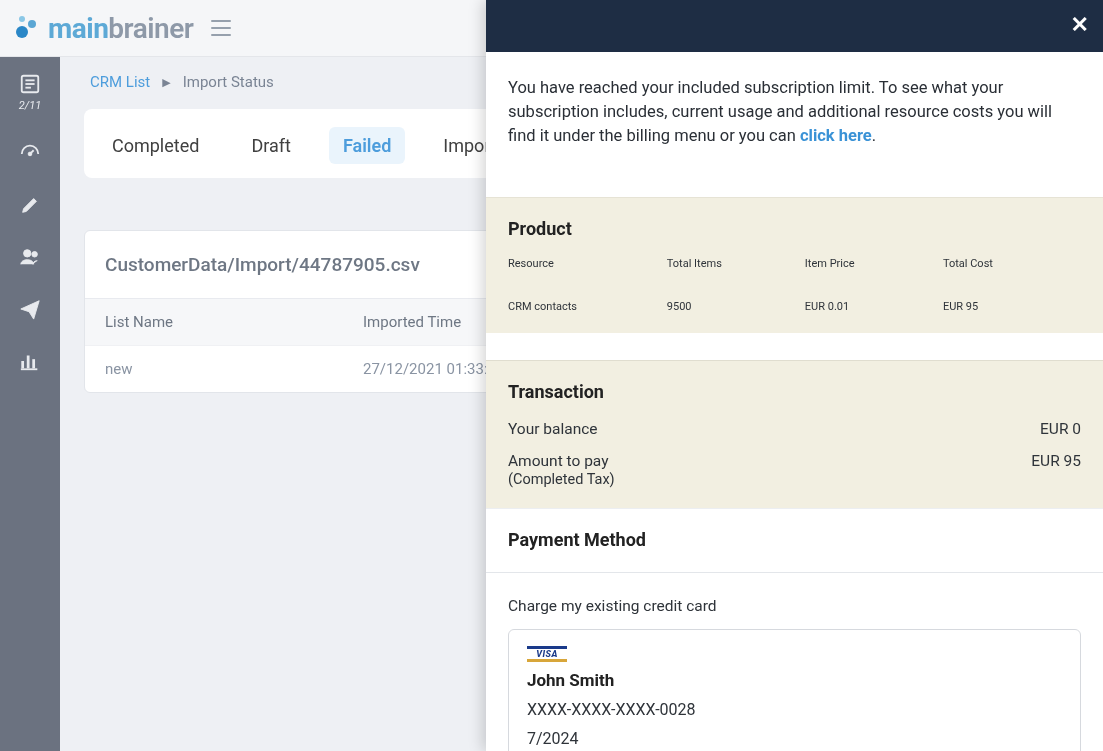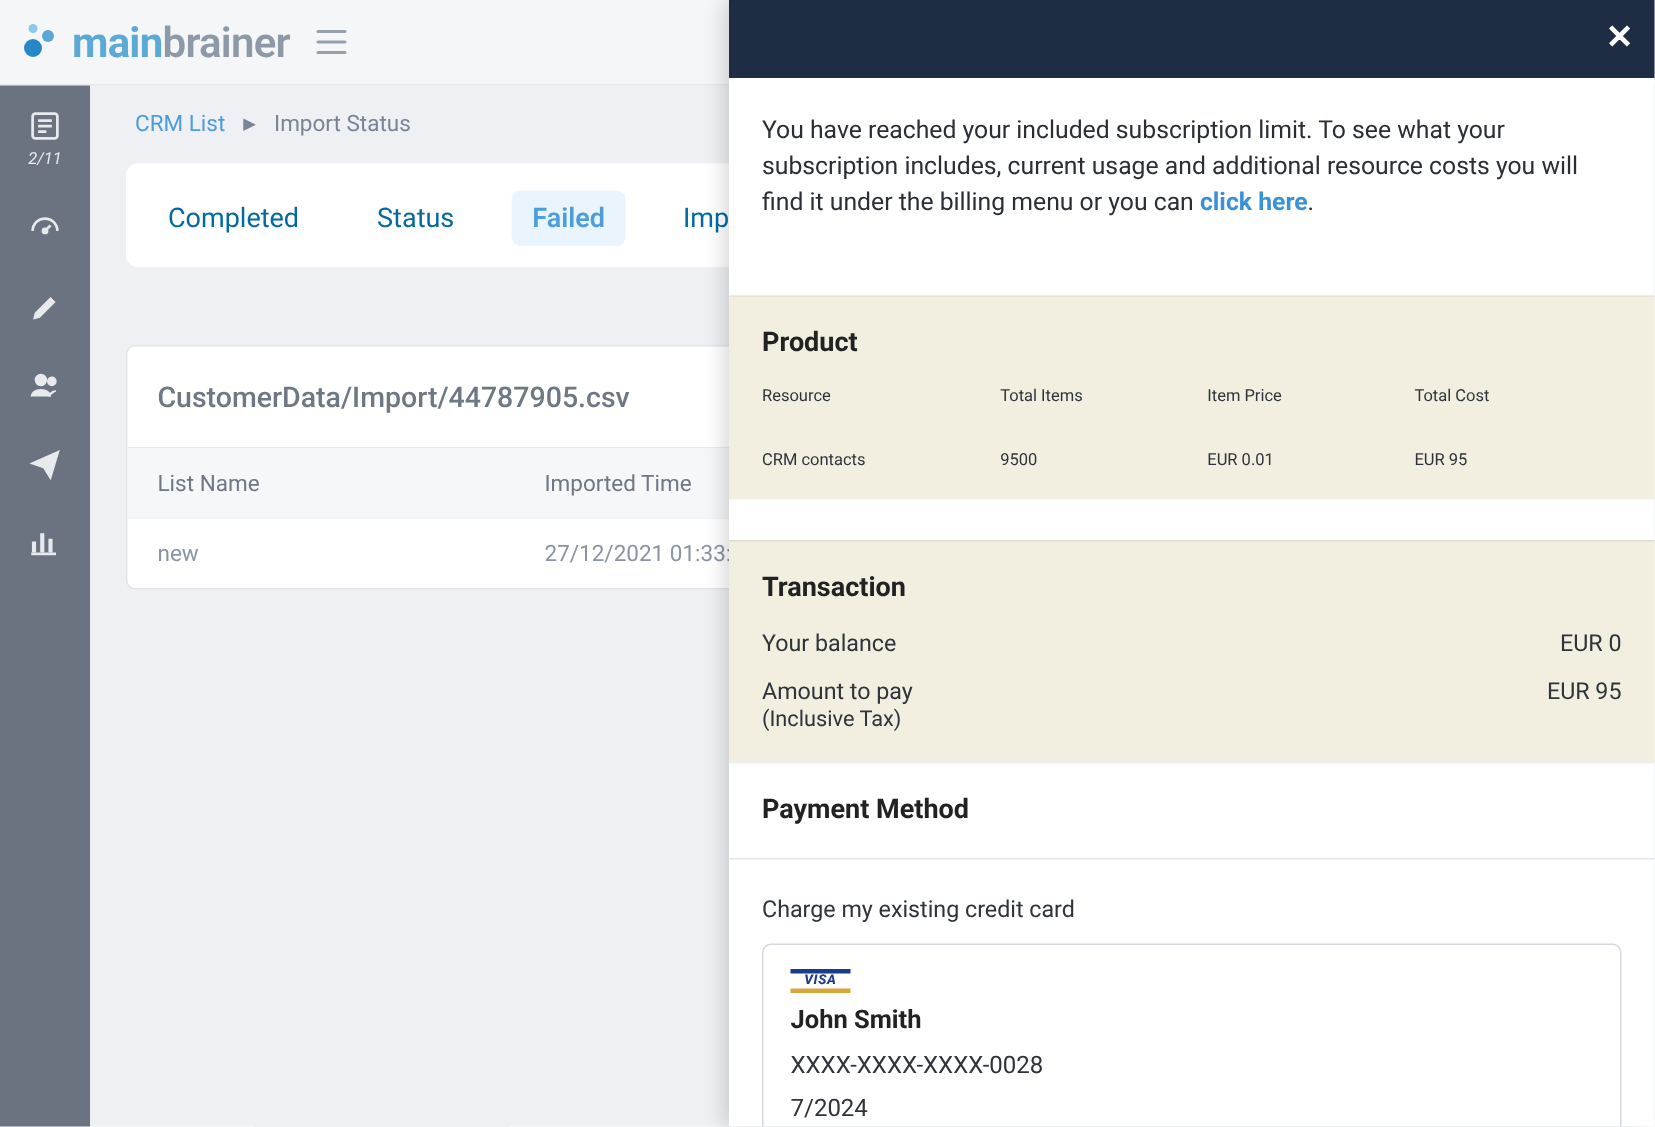--- a/index.html
+++ b/index.html
@@ -79,21 +79,21 @@
 
   .tabs-card {
     background:#fff;
     border-radius:8px;
     padding: 18px 14px 14px 14px;
     display:flex; gap: 24px;
     align-items:center;
   }
   .tab {
     font-size:18px;
-    color:#0369a1;
+    color:#404040;
     padding: 8px 14px;
     border-radius:6px;
     cursor:pointer;
   }
   .tab.active {
     background:#eaf4fc;
     color:#4d9ddc;
     font-weight:600;
   }
 
@@ -268,21 +268,21 @@
 
 <div class="main">
   <div class="breadcrumb">
     <a href="#">CRM List</a>
     <span class="chev">▶</span>
     <span>Import Status</span>
   </div>
 
   <div class="tabs-card">
     <div class="tab">Completed</div>
-    <div class="tab">Status</div>
+    <div class="tab">Draft</div>
     <div class="tab active">Failed</div>
     <div class="tab">Import</div>
   </div>
 
   <div class="data-card">
     <div class="data-title">CustomerData/Import/44787905.csv</div>
     <div class="data-header">
       <div class="col-name">List Name</div>
       <div class="col-time">Imported Time</div>
     </div>
@@ -319,21 +319,21 @@
 
     <div class="section-beige" style="border-top:1px solid #e0ddcf;">
       <div class="sec-title">Transaction</div>
       <div class="trans-row">
         <span>Your balance</span>
         <span>EUR 0</span>
       </div>
       <div class="trans-row">
         <span>
           <span>Amount to pay</span><br>
-          <span class="trans-sub">(Inclusive Tax)</span>
+          <span class="trans-sub">(Completed Tax)</span>
         </span>
         <span>EUR 95</span>
       </div>
     </div>
 
     <div class="pay-section">
       <div class="pay-title">Payment Method</div>
       <div class="divider"></div>
       <div class="charge-label">Charge my existing credit card</div>
       <div class="card-box">

